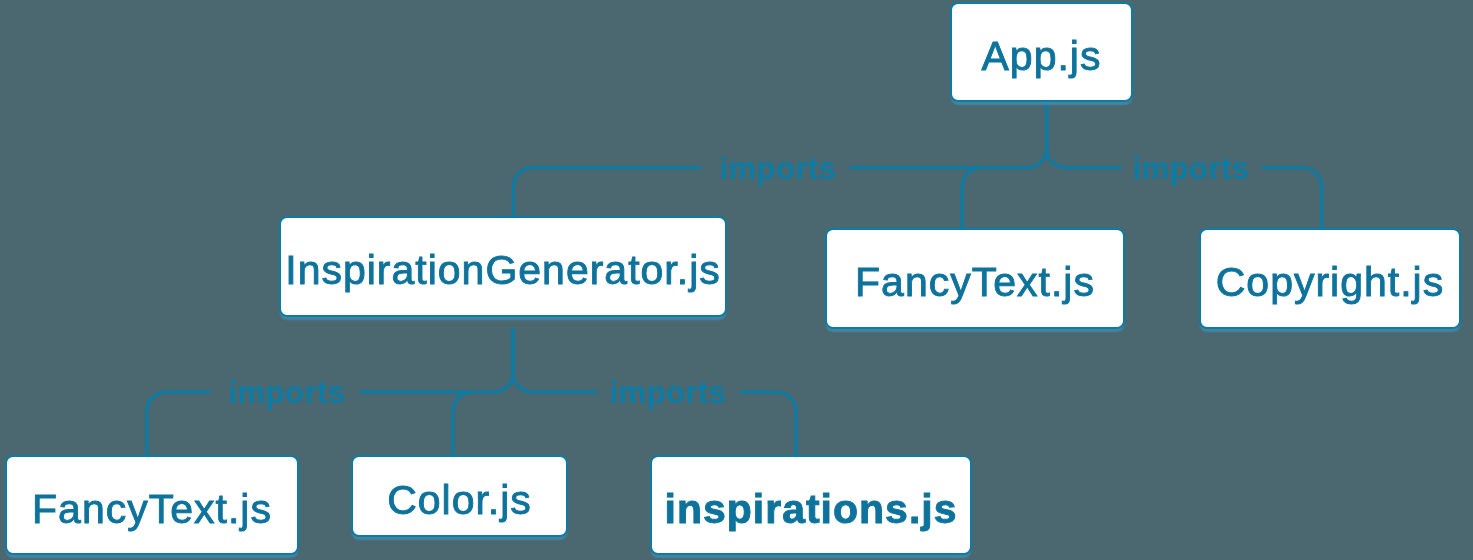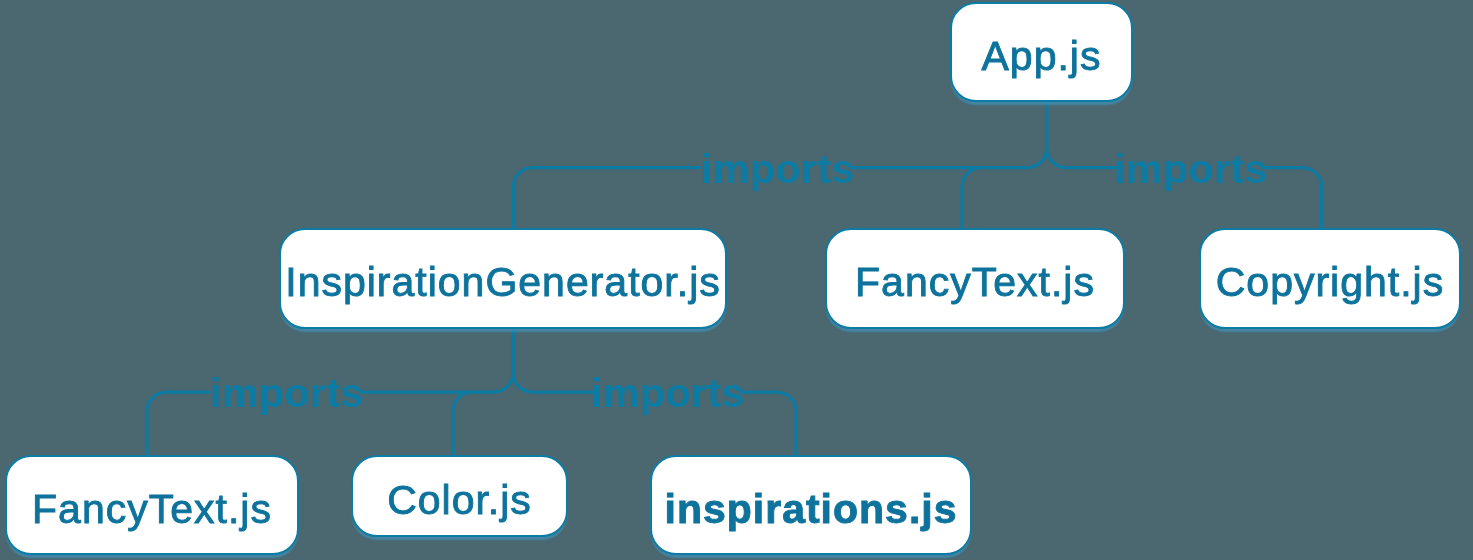--- a/index.html
+++ b/index.html
@@ -15,38 +15,38 @@
     background:var(--bg);
     font-family:"Liberation Sans",sans-serif;
   }
   #stage{position:absolute;left:0;top:0;width:1473px;height:560px;}
   #wires{position:absolute;left:0;top:0;}
   #wires path{fill:none;stroke:var(--accent);stroke-width:3.25px;}
   .node{
     position:absolute;box-sizing:border-box;
     background:var(--node-fill);
     border:2.3px solid var(--accent);box-shadow:0 4px 2px -1px rgba(64,150,190,0.66);
-    border-radius:26px;
+    border-radius:8px;
     display:flex;align-items:center;justify-content:center;
     color:var(--node-text);
     font-size:41px;font-weight:400;letter-spacing:1px;-webkit-text-stroke:0.9px var(--node-text);
     white-space:nowrap;
   }
   .node > span{position:relative;top:4px;}
   .n-app{left:950px;top:2px;width:183px;height:100px;}
-  .n-ig{left:279px;top:228px;width:448px;height:101px;}
+  .n-ig{left:279px;top:216px;width:448px;height:101px;}
   .n-ft2{left:825px;top:228px;width:300px;height:101px;}
   .n-cr{left:1179px;top:228px;width:262px;height:101px;margin-left:20px;}
   .n-ft3{left:5px;top:455px;width:294px;height:100px;}
   .n-col{left:351px;top:455px;width:217px;height:82px;}
   .n-ins{left:650px;top:455px;width:322px;height:100px;font-weight:bold;}
   .wire-label{
     position:absolute;transform:translate(-50%,-50%);
     color:var(--label-text);
-    font-size:41px;font-weight:700;letter-spacing:0.5px;
+    font-size:31px;font-weight:700;letter-spacing:0.5px;
     white-space:nowrap;
     text-align:right;
   }
   .wl-1{left:778px;top:169px;}
   .wl-2{left:1191px;top:169px;}
   .wl-3{left:287px;top:393px;}
   .wl-4{left:668px;top:393px;}
 </style>
 </head>
 <body>

